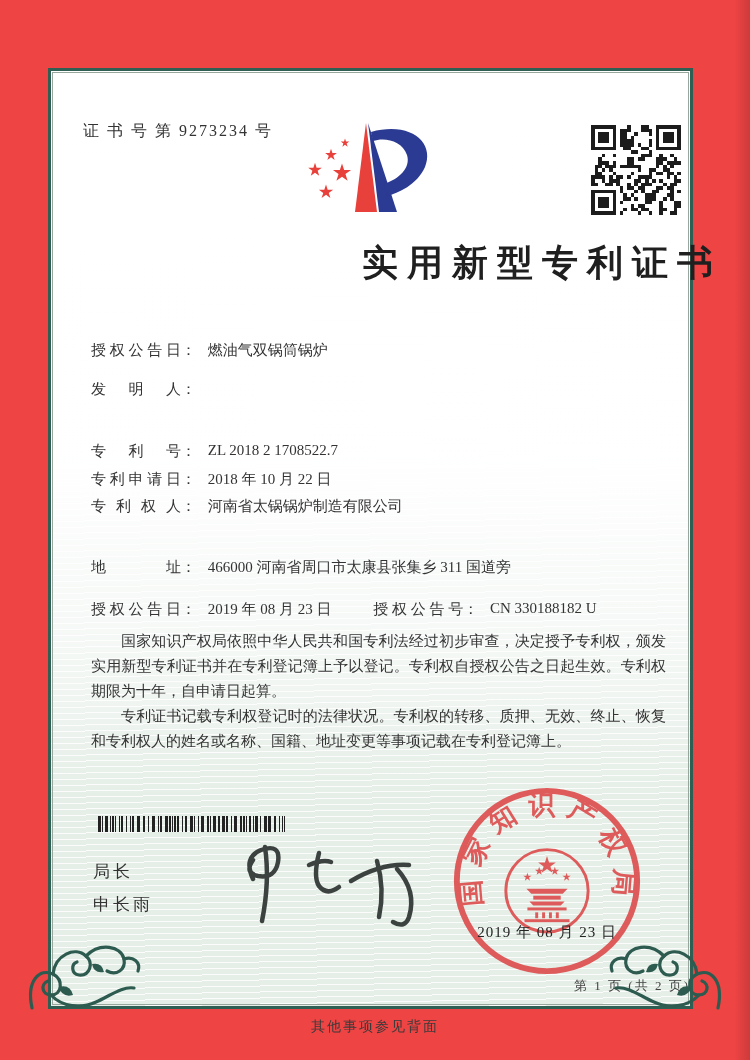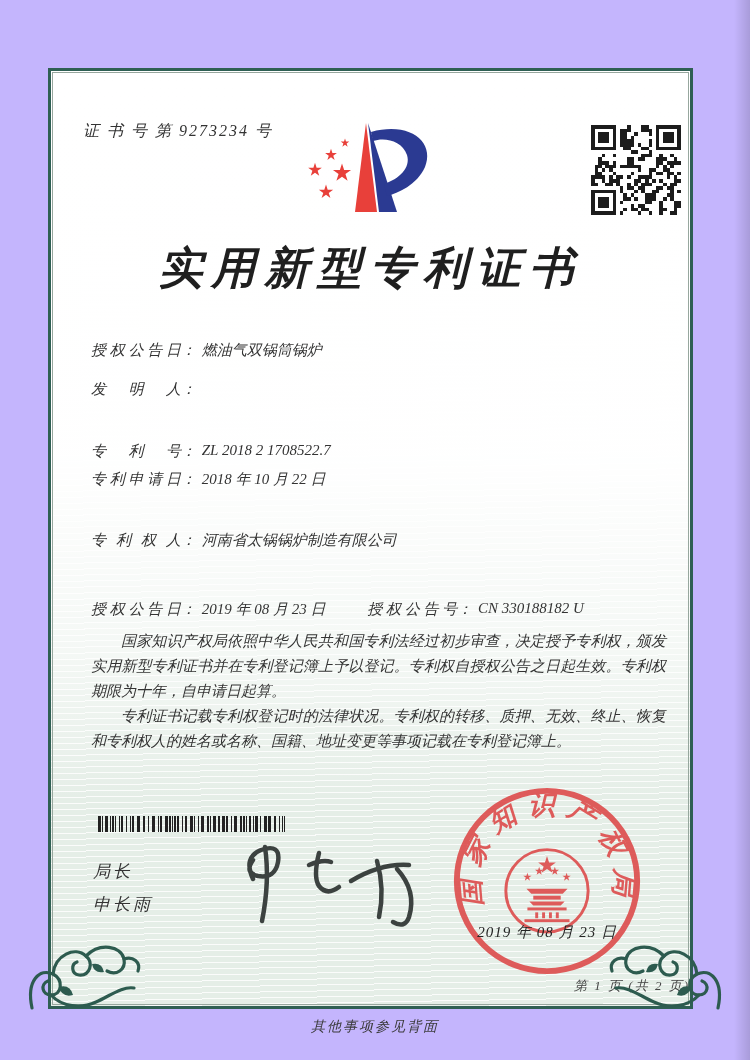--- a/index.html
+++ b/index.html
@@ -1,33 +1,33 @@
 <!DOCTYPE html>
 <html><head>
 <meta charset="utf-8">
 <style>
   html,body{margin:0;padding:0;background:#ffffff;}
-  .page{position:relative;width:750px;height:1060px;background:#c4b5fd;overflow:hidden;
-        font-family:"Liberation Serif","DejaVu Serif",serif;color:#2b2b2b;font-style:italic;}
+  .page{position:relative;width:750px;height:1060px;background:#ef4444;overflow:hidden;
+        font-family:"Liberation Serif","DejaVu Serif",serif;color:#2b2b2b;}
   .page .scan-shadow{position:absolute;right:0;top:0;bottom:0;width:16px;
         background:linear-gradient(to right,rgba(0,0,0,0),rgba(0,0,0,0.14));z-index:9;}
   .cert{position:absolute;left:48px;top:68px;width:639px;height:935px;
         border:3px solid #2f5f53;
         background:repeating-linear-gradient(179deg,rgba(255,255,255,0.85) 0 1px,rgba(255,255,255,0) 1px 6px),#e5eee7;}
   .cert .inner-line{position:absolute;inset:1px;border:1px solid #97a79e;pointer-events:none;}
   .wash{position:absolute;inset:0;
         background:linear-gradient(180deg,#ffffff 0%,rgba(255,255,255,0.98) 42%,rgba(255,255,255,0.6) 62%,rgba(255,255,255,0) 78%);}
   .abs{position:absolute;}
   .cert-no{left:32px;top:50px;font-size:16px;letter-spacing:2px;color:#333;}
-  .title{left:0;top:168px;width:100%;text-align:center;font-size:44px;font-weight:bold;
-         letter-spacing:9px;color:#1f1f1f;}
+  .title{left:0;top:168px;width:100%;text-align:right;font-size:36px;font-weight:bold;
+         letter-spacing:9px;color:#1f1f1f;padding-left:32px;}
   .row{position:absolute;left:40px;font-size:15px;color:#333;white-space:nowrap;}
   .flabel{display:inline-block;width:90px;text-align:justify;text-align-last:justify;vertical-align:top;}
   .colon{display:inline-block;vertical-align:top;}
-  .fval{display:inline-block;margin-left:2px;vertical-align:top;white-space:normal;}
+  .fval{display:inline-block;margin-left:8px;vertical-align:top;white-space:normal;}
   .para{position:absolute;left:40px;width:575px;font-size:15px;line-height:25px;
         text-align:justify;text-indent:2em;color:#333;}
   .director{left:42px;top:784px;font-size:17px;line-height:33px;letter-spacing:3px;color:#333;}
   .pageinfo{left:0;top:906px;width:100%;text-align:right;font-size:13px;letter-spacing:2px;color:#444;}
   .backnote{left:0;top:1018px;width:100%;text-align:center;font-size:14px;letter-spacing:2px;color:#3a3a3a;}
   .sealdate{left:398px;top:852px;width:196px;text-align:center;font-size:15px;
             letter-spacing:1px;color:#242424;z-index:5;}
   .flourish{z-index:6;}
 </style>
 </head>
@@ -286,25 +286,29 @@
     <div class="row" style="top:371px">
       <span class="flabel">专利号</span><span class="colon">：</span>
       <span class="fval">ZL 2018 2 1708522.7</span>
     </div>
 
     <div class="row" style="top:399px">
       <span class="flabel">专利申请日</span><span class="colon">：</span>
       <span class="fval">2018 年 10 月 22 日</span>
     </div>
 
-    <div class="row" style="top:460px">
+    <div class="row" style="top:426px">
       <span class="flabel">专利权人</span><span class="colon">：</span>
       <span class="fval">河南省太锅锅炉制造有限公司</span>
     </div>
 
+    <div class="row" style="top:487px">
+      <span class="flabel">地址</span><span class="colon">：</span>
+      <span class="fval">466000 河南省周口市太康县张集乡 311 国道旁</span>
+    </div>
 
     <div class="row" style="top:529px">
       <span class="flabel">授权公告日</span><span class="colon">：</span>
       <span class="fval">2019 年 08 月 23 日</span>
       <span style="display:inline-block;margin-left:38px">
         <span class="flabel">授权公告号</span><span class="colon">：</span>
         <span class="fval">CN 330188182 U</span>
       </span>
     </div>
 

